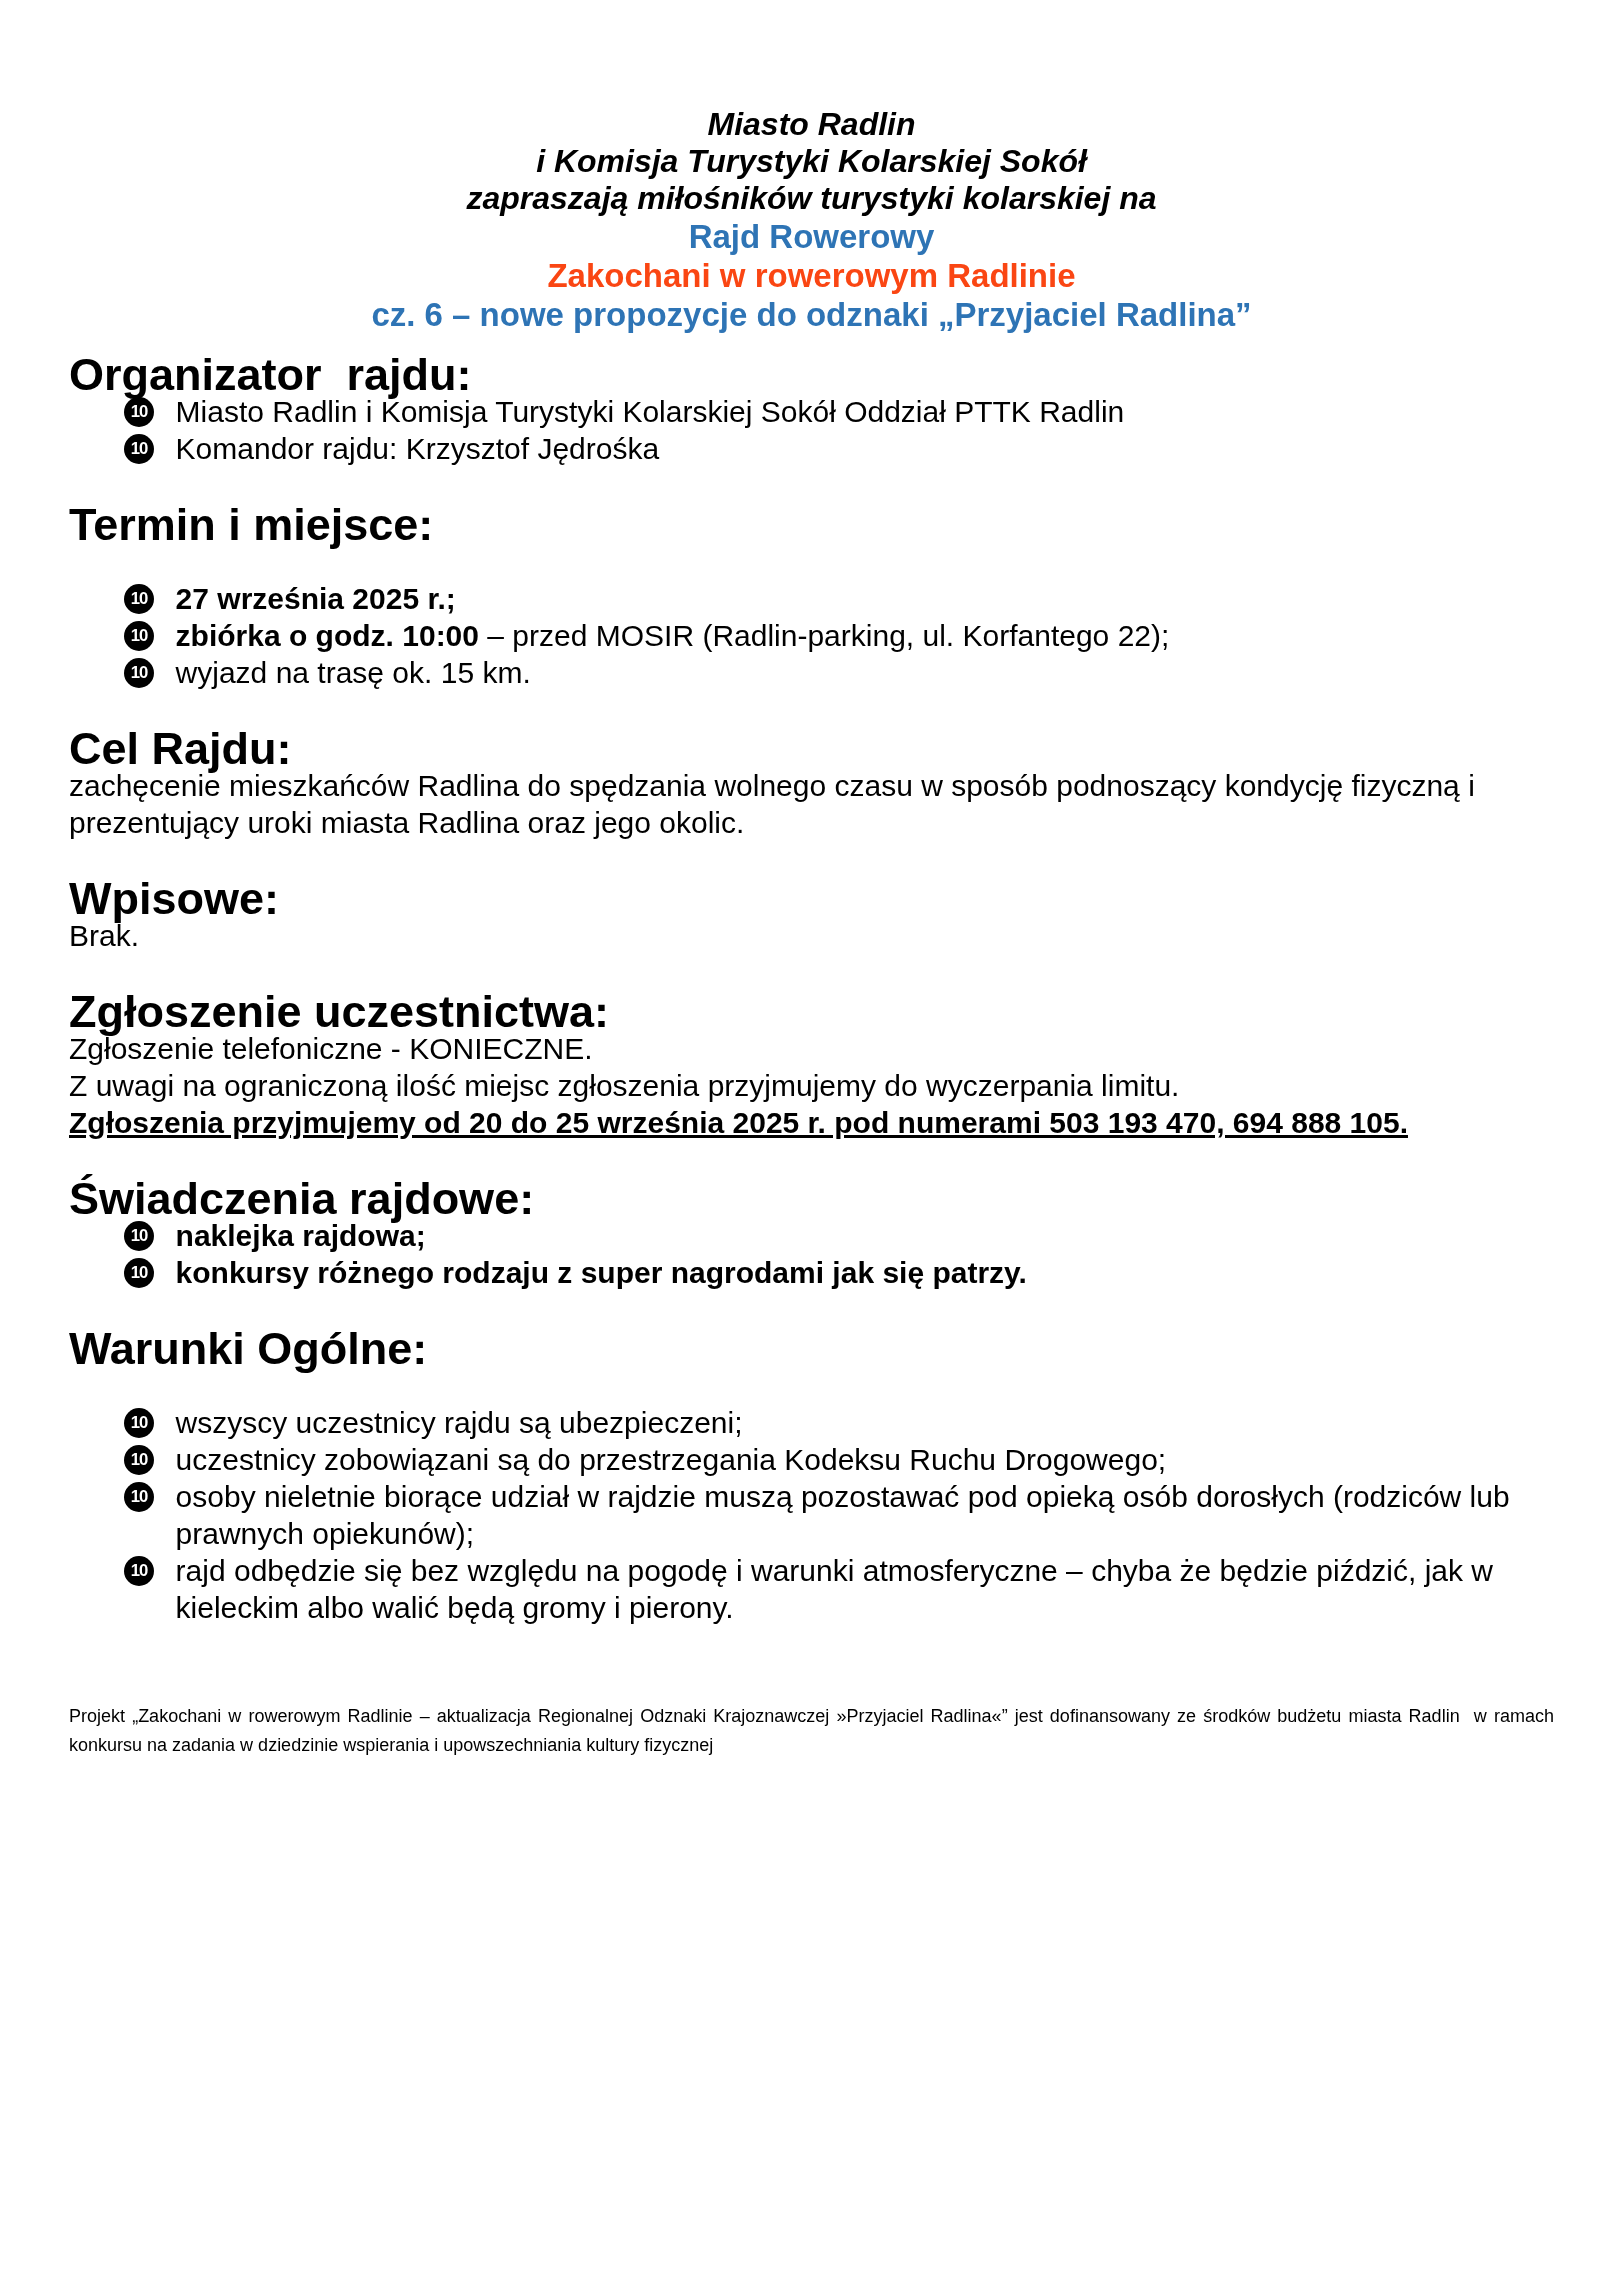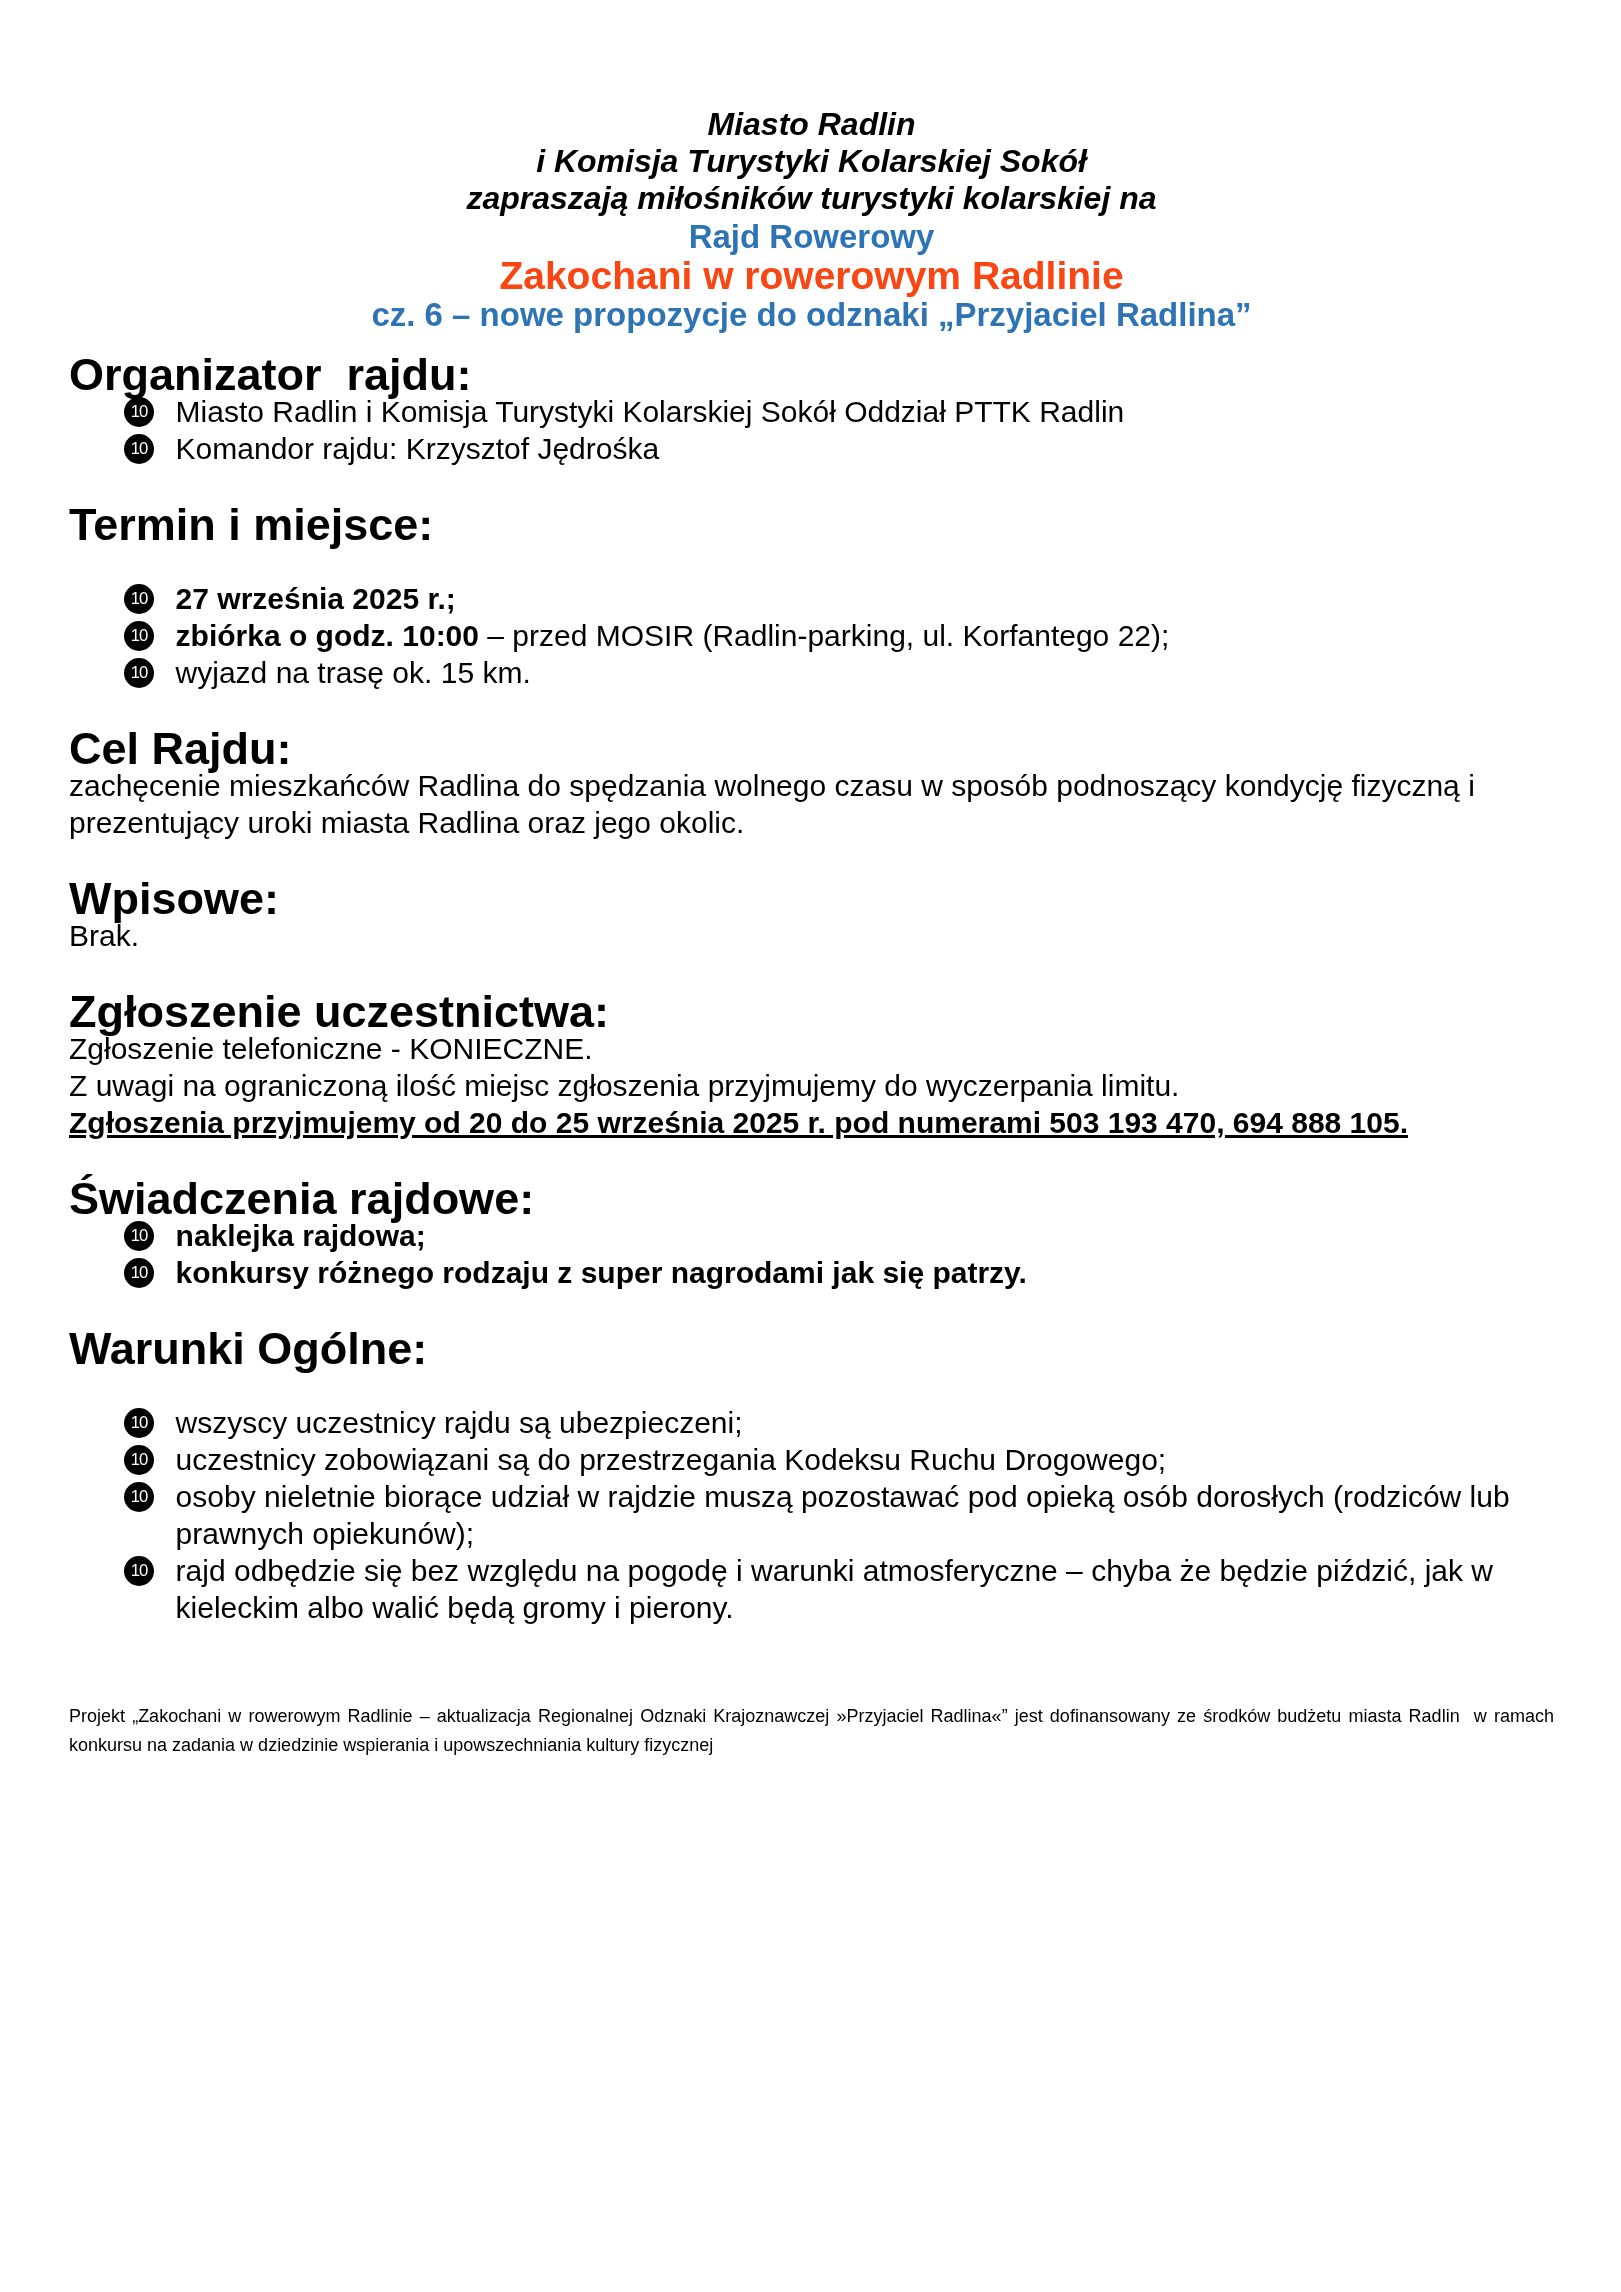--- a/index.html
+++ b/index.html
@@ -12,40 +12,40 @@
     font-size: 30px;
     line-height: 37px;
     padding: 106px 67px 59px 69px;
   }
   .doc { width: 100%; }
 
   
   .hdr { text-align: center; }
   .hdr-line { font-style: italic; font-weight: 700; font-size: 32px; line-height: 37px; white-space: pre-wrap; }
   .title-blue   { color: var(--blue, #2E74B5); font-weight: 700; font-size: 33px; line-height: 39px; }
-  .title-orange { color: var(--orange, #FA4613); font-weight: 700; font-size: 39px; line-height: 39px; text-align: center; }
+  .title-orange { color: var(--orange, #FA4613); font-weight: 700; font-size: 33px; line-height: 39px; text-align: center; }
 
   
   .sec-h { font-weight: 700; white-space: pre-wrap; }
   .gap-lg { margin-top: 39px; }   
   .gap-xl { margin-top: 22px; }
   .blank { height: 37px; }        
 
   p.body-line { white-space: pre-wrap; }
 
   .bullets { list-style: none; }
   .bullet-row { display: flex; align-items: flex-start; }
   .bullet {
     flex: none;
     width: 30px; height: 30px;
     margin-left: 55px; margin-right: 21.6px; margin-top: 3.9px;
     background: #000; color: #fff;
     border-radius: 50%;
     display: inline-flex; align-items: center; justify-content: center;
-    font-weight: 400; font-size: 16.7px; line-height: 1;
+    font-weight: 700; font-size: 16.7px; line-height: 1;
     letter-spacing: -1px;
   }
   .bullet-text { flex: 1 1 auto; }
   .b { font-weight: 700; }
   .u-b { font-weight: 700; text-decoration: underline; }
 
   
   .footer {
     margin-top: 76px;
     font-size: 18px;

